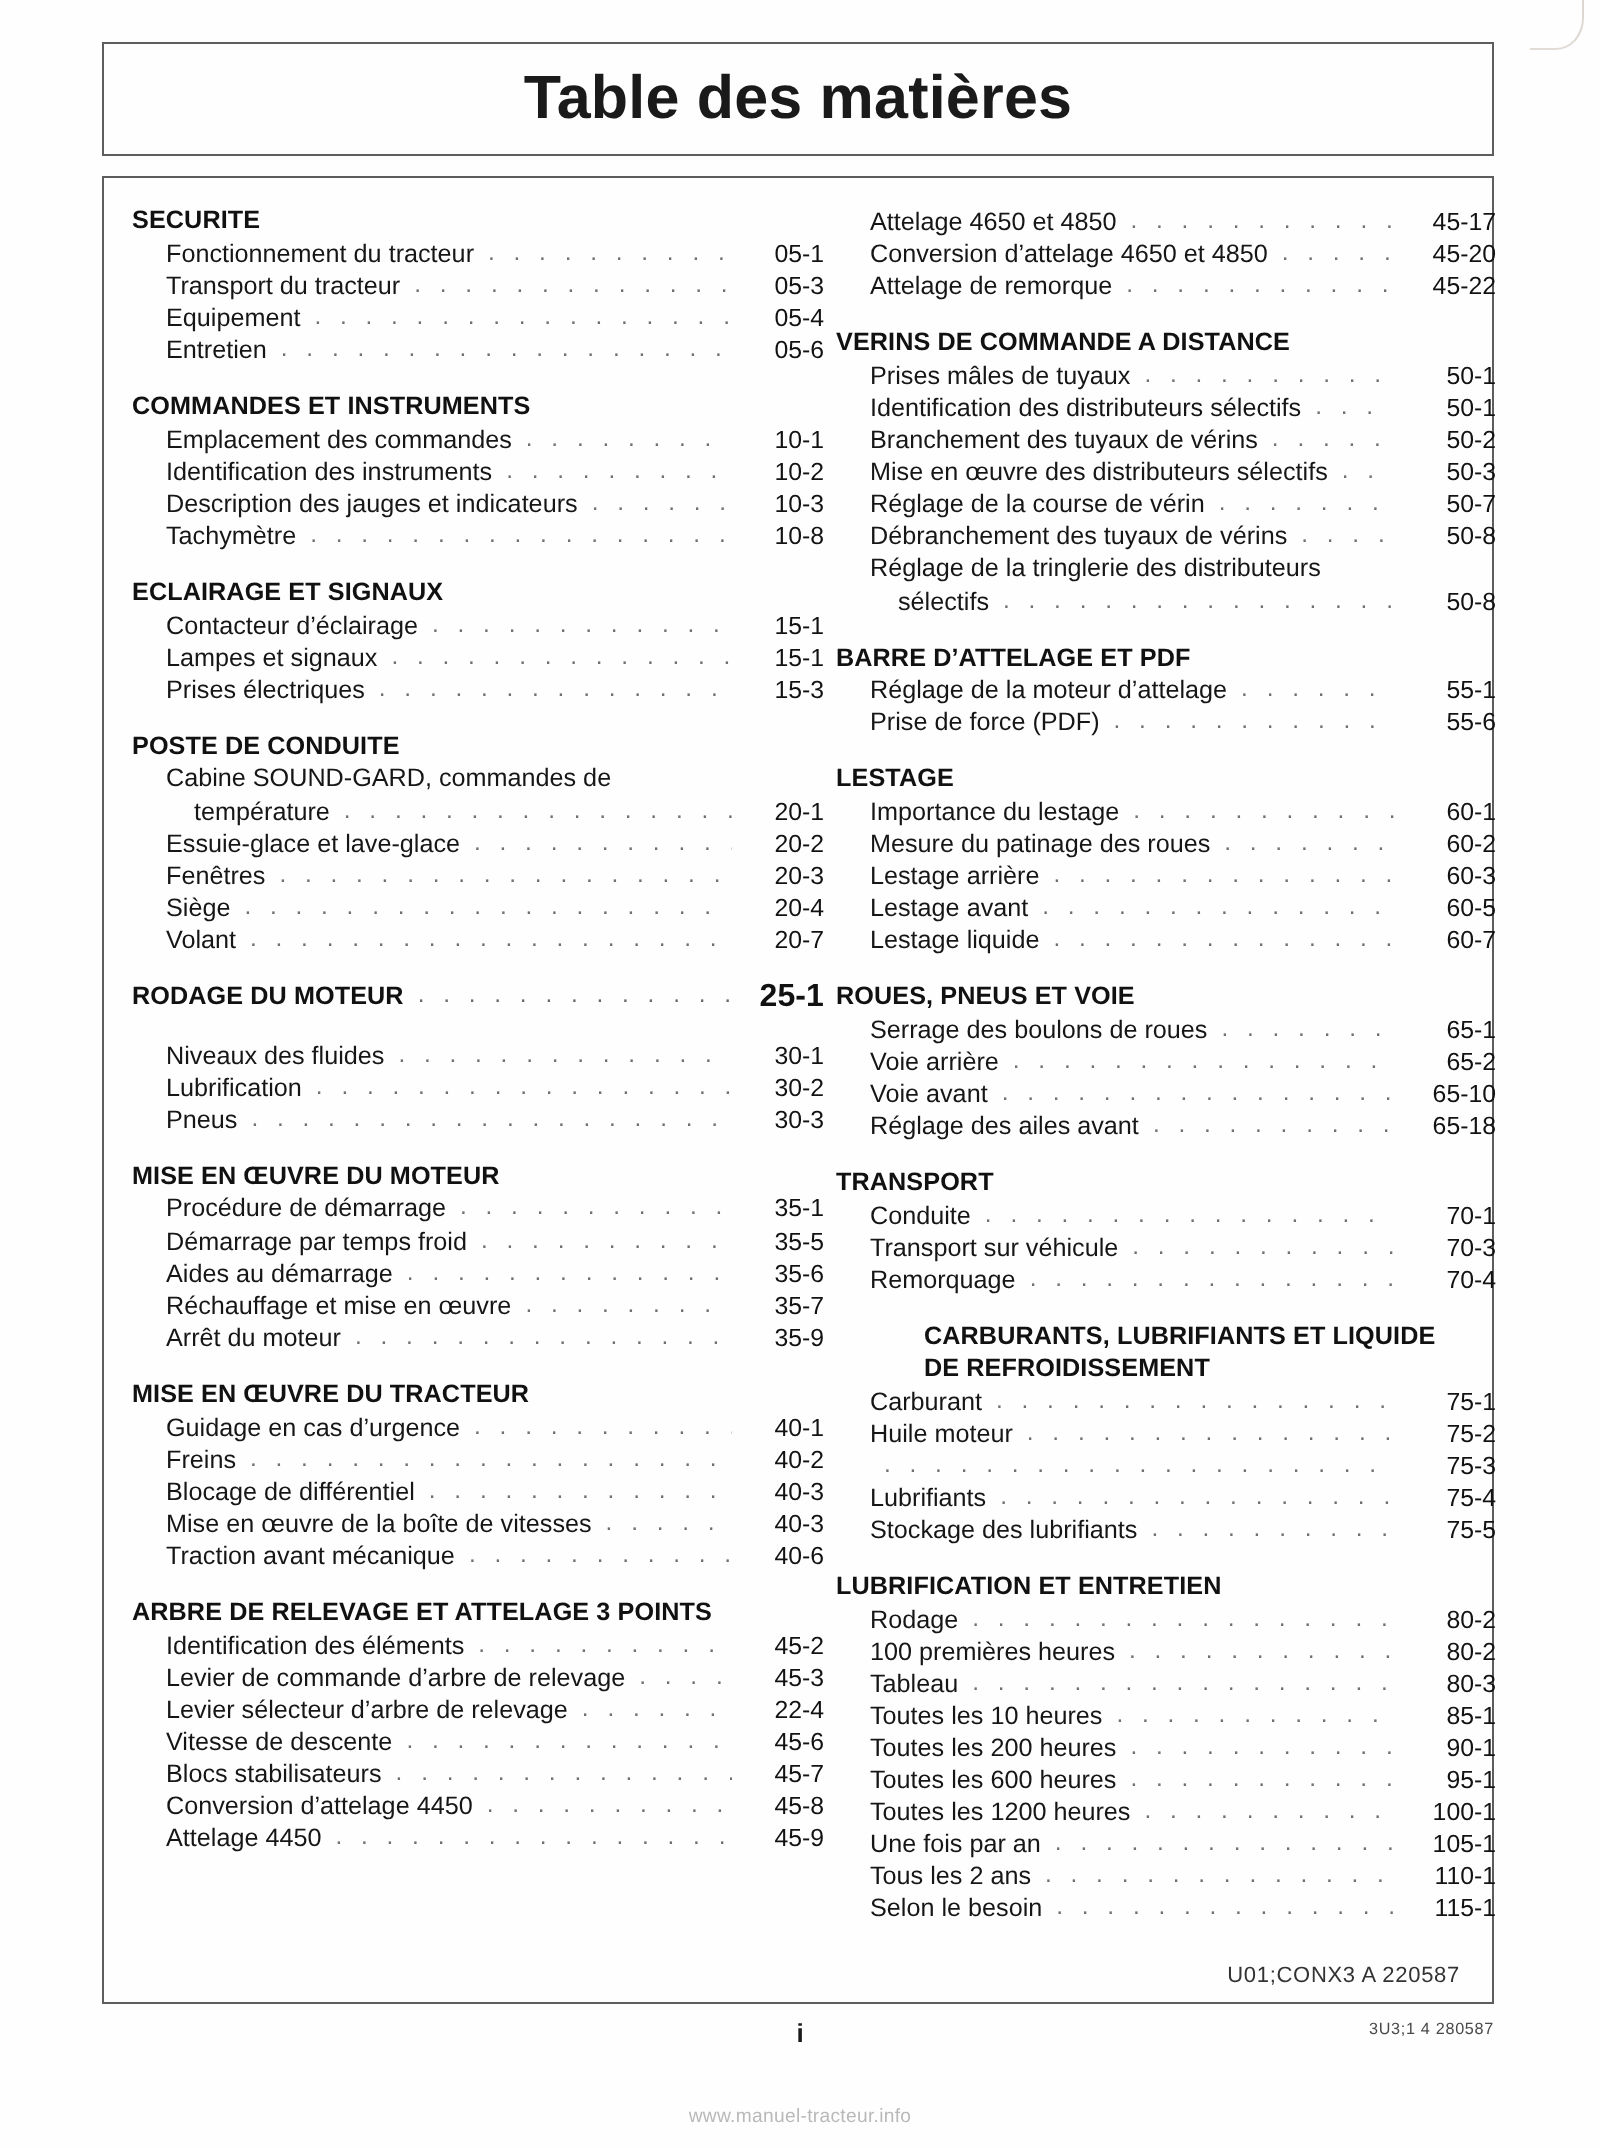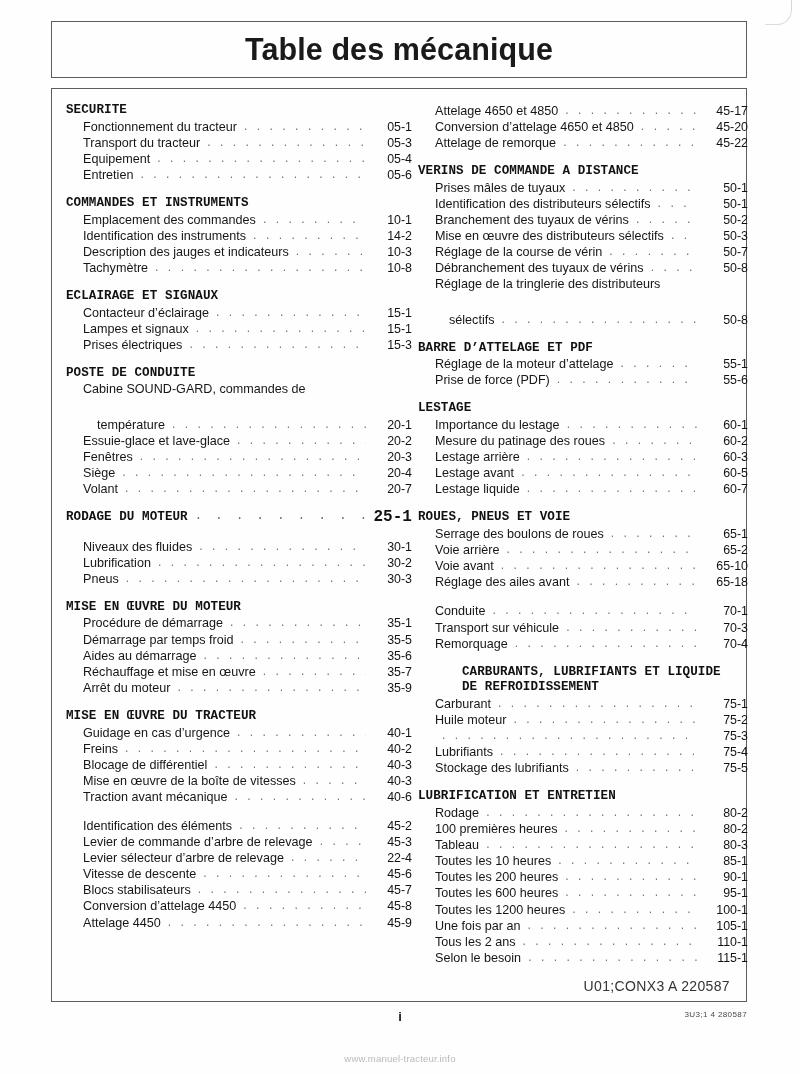--- a/index.html
+++ b/index.html
@@ -85,21 +85,20 @@
 
   .sec-head {
     font-size: 12.6px;
     font-weight: bold;
     letter-spacing: .05px;
     line-height: 15.6px;
     color: #111;
     white-space: nowrap;
     display: flex;
     align-items: flex-start;
-    font-family: Liberation Mono, monospace;
   }
   .sec-head .sh-label { flex: 0 0 auto; }
   .sec-head .sh-dots {
     flex: 1 1 auto;
     margin: 0 5px 0 7px;
     overflow: hidden;
     white-space: nowrap;
     font-weight: normal;
     letter-spacing: 3.0px;
     font-size: 12.2px;
@@ -147,33 +146,32 @@
     color: #121212;
   }
   .entry.wrap {
     display: block;
     padding-left: 17px;
   }
   .entry .cont-row {
     display: flex;
     align-items: flex-end;
     padding-left: 14px;
-    margin-top: 19px;
   }
 
   
   .col-right .entry .e-page,
   .col-right .sec-head .sh-page { min-width: 46px; }
 
   
   .doc-code {
     position: absolute;
     right: 16px;
     bottom: 7px;
-    font-size: 14px;
+    font-size: 11px;
     font-family: "Liberation Sans", sans-serif;
     letter-spacing: .35px;
     color: #333;
     white-space: nowrap;
   }
   .page-number {
     position: absolute;
     left: 0; right: 0;
     top: 1009px;
     text-align: center;
@@ -202,21 +200,21 @@
   }
 </style>
 </head>
 <body>
 
 <div class="page">
 
   <div class="scan-curl"></div>
 
   <div class="title-box">
-    <div class="title-text">Table des mécanique</div>
+    <div class="title-text">Table des matières</div>
   </div>
 
   <div class="content-box">
     <div class="columns">
       <div class="col col-left" id="col-left">
           <div class="toc-section">
             <div class="sec-head">
               <span class="sh-label">SECURITE</span>
             </div>
             <div class="entry">
@@ -245,21 +243,21 @@
               <span class="sh-label">COMMANDES ET INSTRUMENTS</span>
             </div>
             <div class="entry">
               <span class="e-label">Emplacement des commandes</span>
               <span class="e-dots">. . . . . . . . . . . . . . . . . . . . . . . . . . . . . . . . . . . . . . . . . . . . . . . . . . . . .</span>
               <span class="e-page">10-1</span>
             </div>
             <div class="entry">
               <span class="e-label">Identification des instruments</span>
               <span class="e-dots">. . . . . . . . . . . . . . . . . . . . . . . . . . . . . . . . . . . . . . . . . . . . . . . . . . . . .</span>
-              <span class="e-page">14-2</span>
+              <span class="e-page">10-2</span>
             </div>
             <div class="entry">
               <span class="e-label">Description des jauges et indicateurs</span>
               <span class="e-dots">. . . . . . . . . . . . . . . . . . . . . . . . . . . . . . . . . . . . . . . . . . . . . . . . . . . . .</span>
               <span class="e-page">10-3</span>
             </div>
             <div class="entry">
               <span class="e-label">Tachymètre</span>
               <span class="e-dots">. . . . . . . . . . . . . . . . . . . . . . . . . . . . . . . . . . . . . . . . . . . . . . . . . . . . .</span>
               <span class="e-page">10-8</span>
@@ -396,20 +394,23 @@
               <span class="e-dots">. . . . . . . . . . . . . . . . . . . . . . . . . . . . . . . . . . . . . . . . . . . . . . . . . . . . .</span>
               <span class="e-page">40-3</span>
             </div>
             <div class="entry">
               <span class="e-label">Traction avant mécanique</span>
               <span class="e-dots">. . . . . . . . . . . . . . . . . . . . . . . . . . . . . . . . . . . . . . . . . . . . . . . . . . . . .</span>
               <span class="e-page">40-6</span>
             </div>
           </div>
           <div class="toc-section">
+            <div class="sec-head">
+              <span class="sh-label">ARBRE DE RELEVAGE ET ATTELAGE 3 POINTS</span>
+            </div>
             <div class="entry">
               <span class="e-label">Identification des éléments</span>
               <span class="e-dots">. . . . . . . . . . . . . . . . . . . . . . . . . . . . . . . . . . . . . . . . . . . . . . . . . . . . .</span>
               <span class="e-page">45-2</span>
             </div>
             <div class="entry">
               <span class="e-label">Levier de commande d’arbre de relevage</span>
               <span class="e-dots">. . . . . . . . . . . . . . . . . . . . . . . . . . . . . . . . . . . . . . . . . . . . . . . . . . . . .</span>
               <span class="e-page">45-3</span>
             </div>
@@ -565,20 +566,23 @@
               <span class="e-dots">. . . . . . . . . . . . . . . . . . . . . . . . . . . . . . . . . . . . . . . . . . . . . . . . . . . . .</span>
               <span class="e-page">65-10</span>
             </div>
             <div class="entry">
               <span class="e-label">Réglage des ailes avant</span>
               <span class="e-dots">. . . . . . . . . . . . . . . . . . . . . . . . . . . . . . . . . . . . . . . . . . . . . . . . . . . . .</span>
               <span class="e-page">65-18</span>
             </div>
           </div>
           <div class="toc-section">
+            <div class="sec-head">
+              <span class="sh-label">TRANSPORT</span>
+            </div>
             <div class="entry">
               <span class="e-label">Conduite</span>
               <span class="e-dots">. . . . . . . . . . . . . . . . . . . . . . . . . . . . . . . . . . . . . . . . . . . . . . . . . . . . .</span>
               <span class="e-page">70-1</span>
             </div>
             <div class="entry">
               <span class="e-label">Transport sur véhicule</span>
               <span class="e-dots">. . . . . . . . . . . . . . . . . . . . . . . . . . . . . . . . . . . . . . . . . . . . . . . . . . . . .</span>
               <span class="e-page">70-3</span>
             </div>

